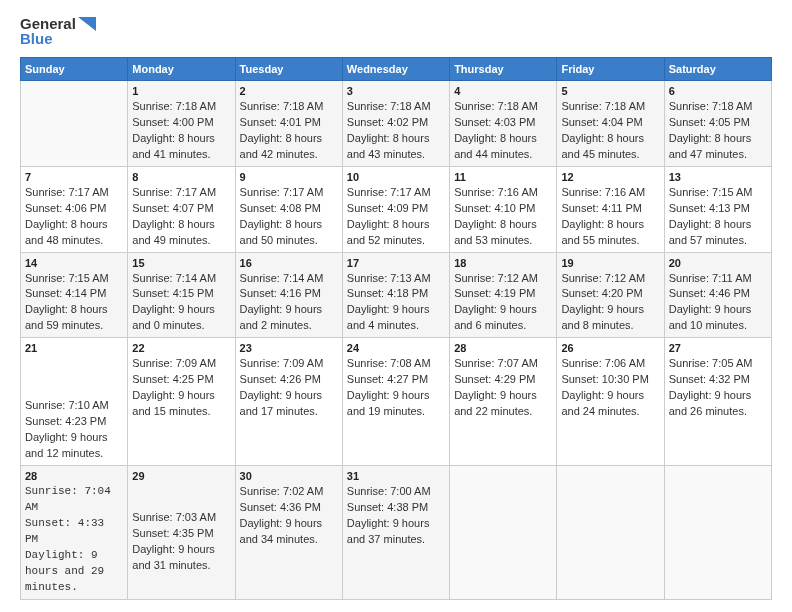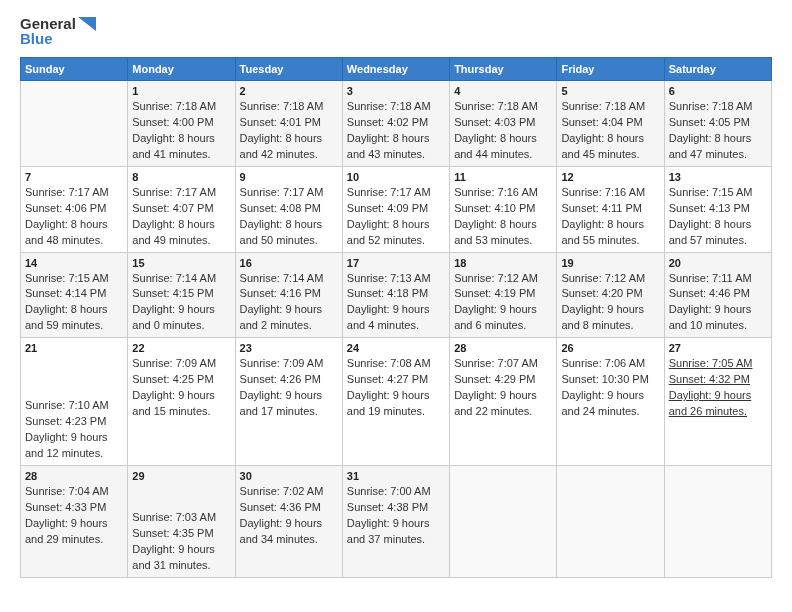--- a/index.html
+++ b/index.html
@@ -275,29 +275,29 @@
 Daylight: 9 hours and 22 minutes.</div>
           </td>
           <td>
             <span class="day-number">26</span>
             <div class="day-info" style="white-space: pre-line;">Sunrise: 7:06 AM
 Sunset: 10:30 PM
 Daylight: 9 hours and 24 minutes.</div>
           </td>
           <td>
             <span class="day-number">27</span>
-            <div class="day-info" style="white-space: pre-line; text-decoration: underline;">Sunrise: 7:05 AM
+            <div class="day-info" style="white-space: pre-line;">Sunrise: 7:05 AM
 Sunset: 4:32 PM
 Daylight: 9 hours and 26 minutes.</div>
           </td>
         </tr>
         <tr>
           <td>
             <span class="day-number">28</span>
-            <div class="day-info" style="white-space: pre-line;">Sunrise: 7:04 AM
+            <div class="day-info" style="white-space: pre-line; font-family: Liberation Mono, monospace;">Sunrise: 7:04 AM
 Sunset: 4:33 PM
 Daylight: 9 hours and 29 minutes.</div>
           </td>
           <td>
             <span class="day-number">29</span>
             <div class="day-info" style="white-space: pre-line; margin-top: 28px;">Sunrise: 7:03 AM
 Sunset: 4:35 PM
 Daylight: 9 hours and 31 minutes.</div>
           </td>
           <td>

